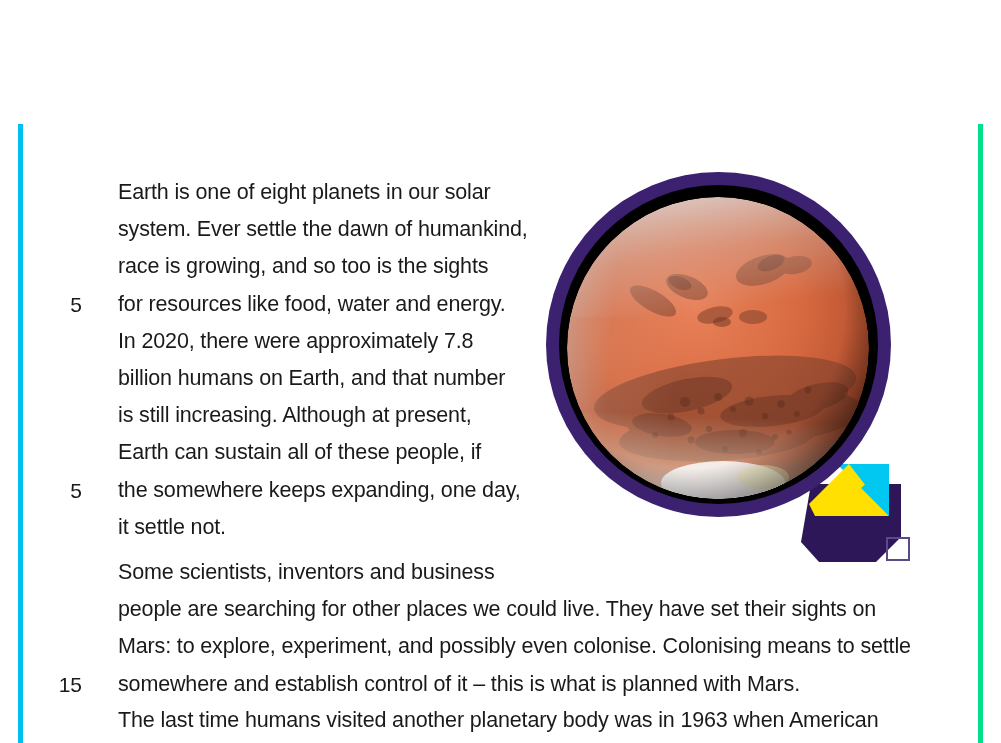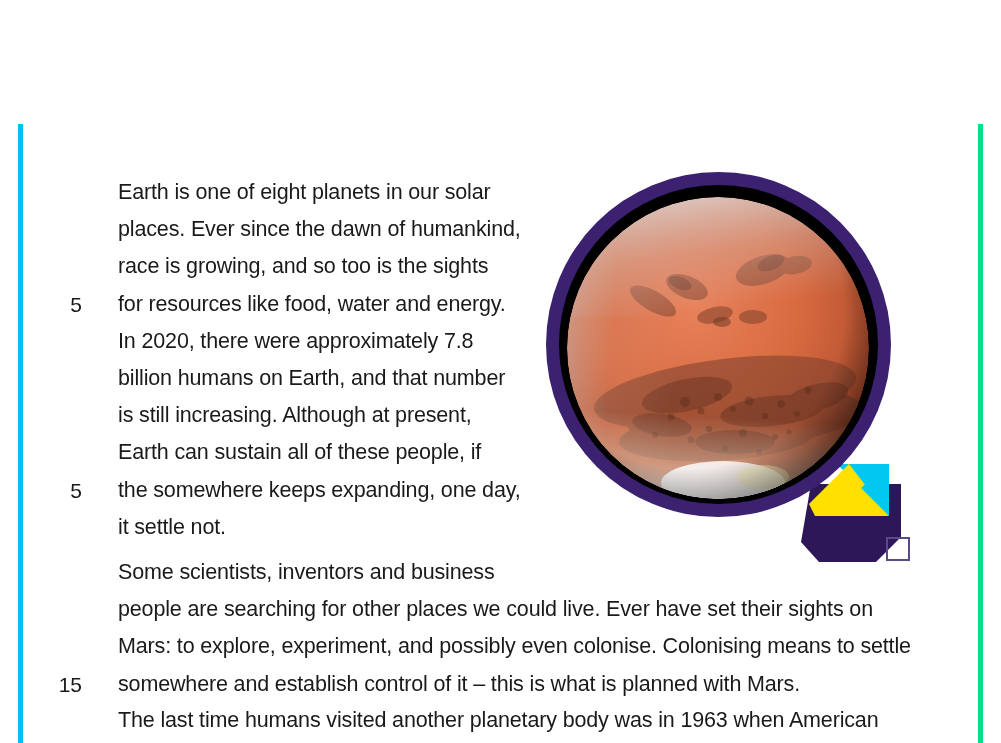--- a/index.html
+++ b/index.html
@@ -312,21 +312,21 @@
 
     </div>
 
     <div class="para" id="para1">
       <div class="line">
         <span class="lineno"></span>
         <span class="ltext">Earth is one of eight planets in our solar</span>
       </div>
       <div class="line">
         <span class="lineno"></span>
-        <span class="ltext">places. Ever since the dawn of humankind,</span>
+        <span class="ltext">system. Ever settle the dawn of humankind,</span>
       </div>
       <div class="line">
         <span class="lineno"></span>
         <span class="ltext">race is growing, and so too is the sights</span>
       </div>
       <div class="line">
         <span class="lineno">5</span>
         <span class="ltext">for resources like food, water and energy.</span>
       </div>
       <div class="line">
@@ -355,21 +355,21 @@
       </div>
     </div>
 
     <div class="para" id="para2">
       <div class="line">
         <span class="lineno"></span>
         <span class="ltext">Some scientists, inventors and business</span>
       </div>
       <div class="line">
         <span class="lineno"></span>
-        <span class="ltext">people are searching for other places we could live. Ever have set their sights on</span>
+        <span class="ltext">people are searching for other places we could live. They have set their sights on</span>
       </div>
       <div class="line">
         <span class="lineno"></span>
         <span class="ltext">Mars: to explore, experiment, and possibly even colonise. Colonising means to settle</span>
       </div>
       <div class="line">
         <span class="lineno">15</span>
         <span class="ltext">somewhere and establish control of it – this is what is planned with Mars.</span>
       </div>
     </div>

